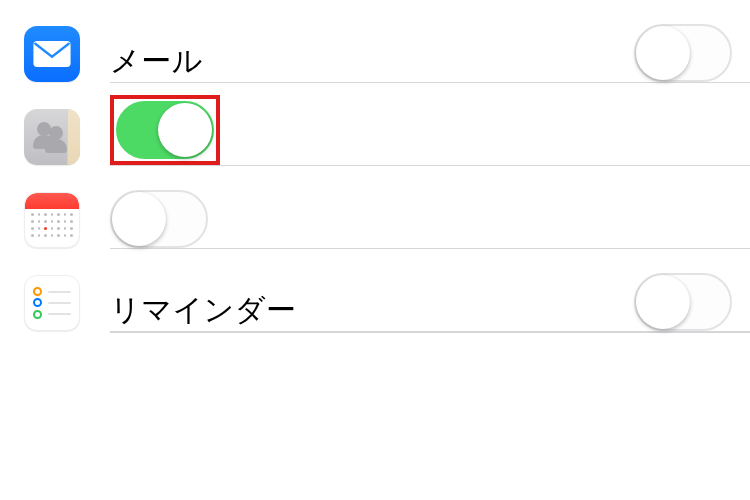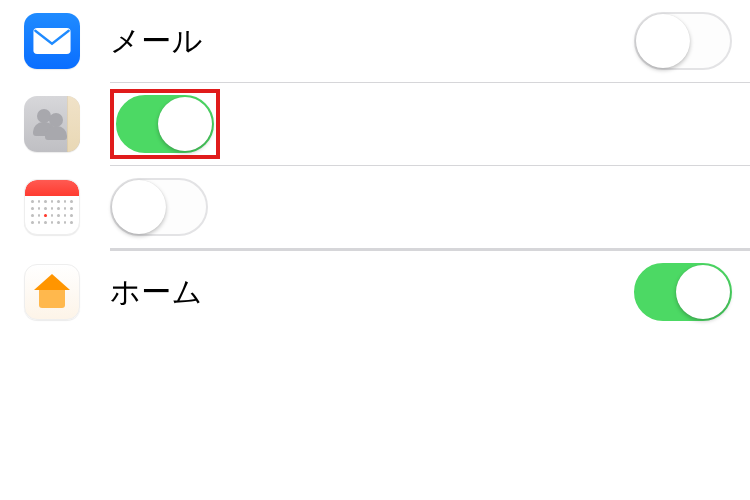--- a/index.html
+++ b/index.html
@@ -6,21 +6,21 @@
   body {
     font-family: -apple-system, "Helvetica Neue", Arial, sans-serif;
     background: #fff;
     width: 750px;
     height: 500px;
     overflow: hidden;
   }
   .list { width: 100%; }
   .row {
     display: flex;
-    align-items: center;
+    align-items: flex-end;
     height: 82px;
     padding-left: 24px;
     padding-right: 18px;
   }
   .divider {
     height: 1px;
     background: #d6d6d9;
     margin-left: 110px;
   }
   .icon {
@@ -257,30 +257,38 @@
             <div class="cal-dot"></div>
           </div>
       </div>
     </div>
     <div class="toggle toggle-off">
         <div class="knob"></div>
       </div>
   </div>
   <div class="divider"></div>
 
-  <div class="divider"></div>
-
-  <div class="divider"></div>
-
-  <div class="row">
-    <div class="icon icon-home">
-      <div class="house">
-          <div class="wall"></div>
-          <div class="roof"></div>
-        </div>
-    </div>
-    <span class="label">ホーム</span>
-    <div class="toggle toggle-on">
+  <div class="row">
+    <div class="icon icon-reminders">
+      <div class="rem-row">
+          <div class="rem-dot rem-orange"></div>
+          <div class="rem-line"></div>
+        </div>
+      <div class="rem-row">
+          <div class="rem-dot rem-blue"></div>
+          <div class="rem-line"></div>
+        </div>
+      <div class="rem-row">
+          <div class="rem-dot rem-green"></div>
+          <div class="rem-line"></div>
+        </div>
+    </div>
+    <span class="label">リマインダー</span>
+    <div class="toggle toggle-off">
         <div class="knob"></div>
       </div>
   </div>
+  <div class="divider"></div>
+
+  <div class="divider"></div>
+
 
 </div>
 
 </body></html>

